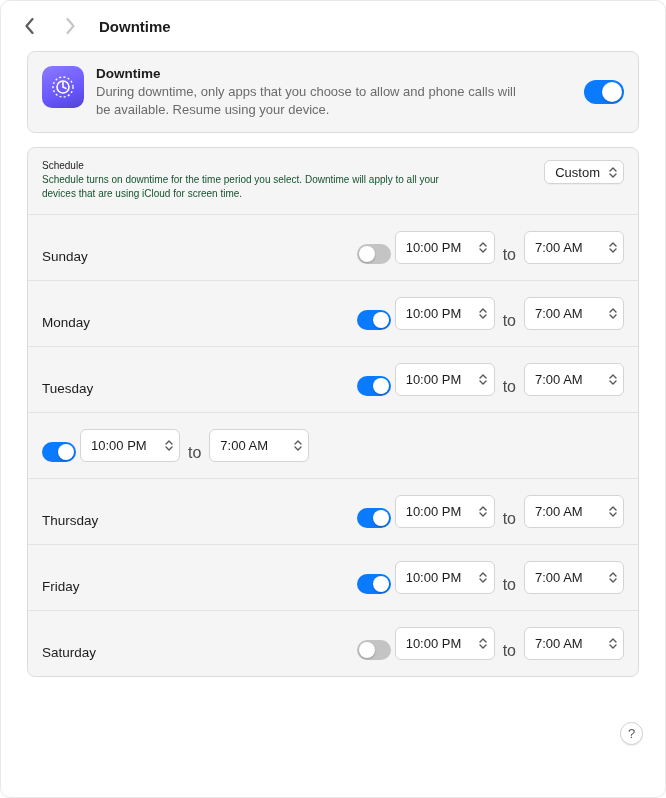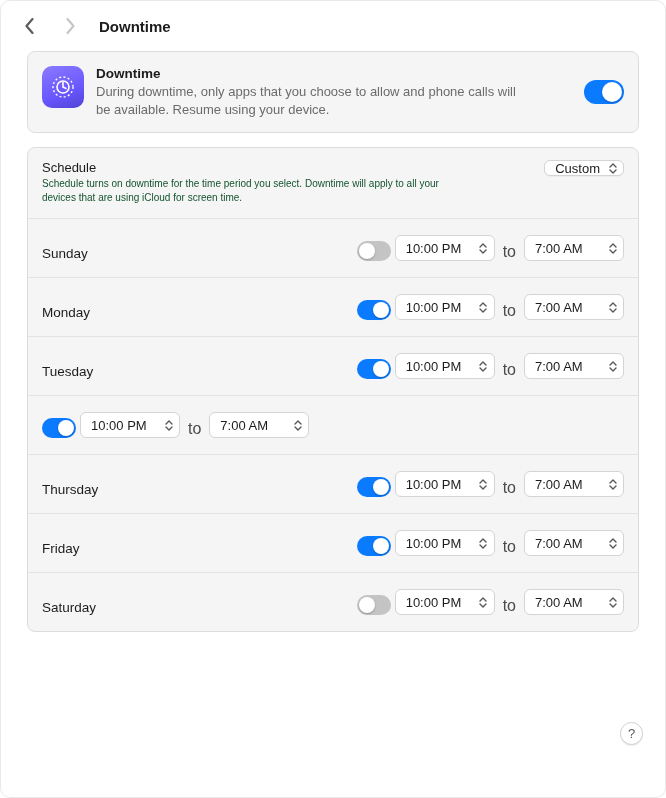--- a/index.html
+++ b/index.html
@@ -94,33 +94,33 @@
     background: #f6f5f6;
     overflow: hidden;
   }
   .schedule-head {
     padding: 12px 14px 14px 14px;
     display: flex;
     gap: 10px;
     border-bottom: 1px solid #e3e3e3;
   }
   .schedule-text { flex: 1; }
-  .schedule-title { font-size: 13px; font-weight: 500; margin-bottom: 2px; }
+  .schedule-title { font-size: 10px; font-weight: 500; margin-bottom: 2px; }
   .schedule-desc  { font-size: 10px; color: #14532d; line-height: 1.35; max-width: 430px; }
 
   .select-pill {
     display: inline-flex;
     align-items: center;
     gap: 6px;
     background: #fff;
     border: 1px solid #d4d4d4;
     border-radius: 6px;
     padding: 3px 4px 3px 10px;
     font-size: 13px;
-    height: 16px;
+    height: 24px;
     box-shadow: inset 0 0 0 0 rgba(0,0,0,0), 0 1px 0 rgba(0,0,0,.03);
     align-self: flex-start;
   }
   .stepper-caret {
     width: 13px; height: 16px;
     display: flex; flex-direction: column;
     justify-content: center; align-items: center;
     gap: 1px;
   }
   .stepper-caret svg { display: block; }
@@ -135,21 +135,21 @@
   .day-row:last-child { border-bottom: none; }
   .day-label { font-size: 13.5px; flex: 1; }
   .time-field {
     display: inline-flex;
     align-items: center;
     background: #fff;
     border: 1px solid #d4d4d4;
     border-radius: 6px;
     padding: 3px 4px 3px 10px;
     font-size: 13px;
-    height: 26px;
+    height: 33px;
     min-width: 100px;
     justify-content: space-between;
     gap: 8px;
   }
   .to-label { color: #4a4a4a; font-size: 16px; padding: 0 4px; }
   .day-switch { width: 34px; height: 20px; border-radius: 20px; }
   .day-switch .knob { width: 16px; height: 16px; top: 2px; }
 
   .help-btn {
     position: absolute;

